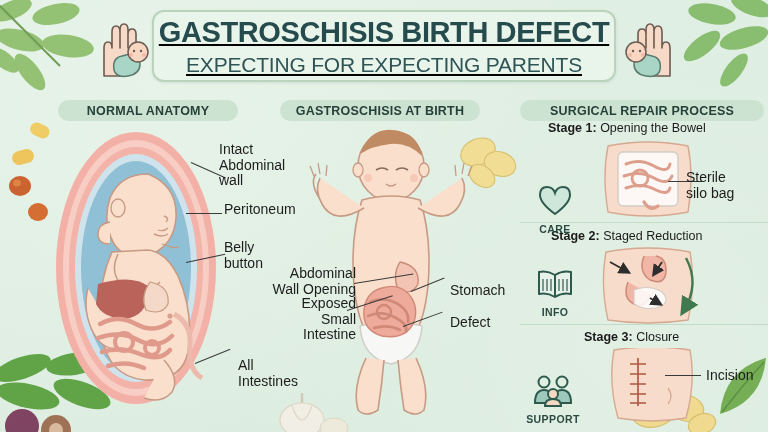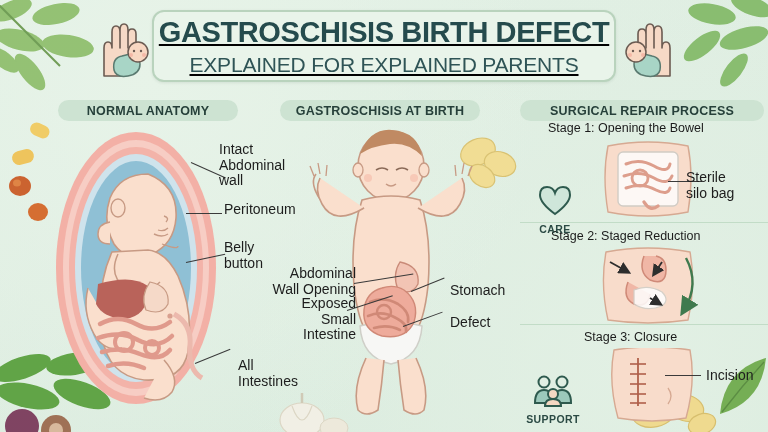--- a/index.html
+++ b/index.html
@@ -56,21 +56,21 @@
     position:absolute; font-size:14px; color:#1d1d1d; line-height:1.12;
     white-space:pre-line;
   }
   .lbl.r { text-align:right; }
   .lead { position:absolute; background:#3a3a3a; height:1px; transform-origin:left center; }
 
   
   .stage-title {
     position:absolute; font-size:12.5px; color:#1b1b1b; white-space:nowrap;
   }
-  .stage-title b { font-weight:normal;margin-top:34px; }
+  .stage-title b { font-weight:bold;margin-top:34px; }
 
   
   .icon-block { position:absolute; width:62px; text-align:center; }
   .icon-block .glyph { display:block; height:34px; }
   .icon-block .cap {
     font-size:10.5px; font-weight:bold; color:#2b4a44; letter-spacing:.4px;
     margin-top:2px;
   }
   .sep { position:absolute; background:#c2dcc7; height:1px; }
 </style>
@@ -158,21 +158,21 @@
       <circle cx="50" cy="34" r="10" fill="#f8d7c2" stroke="#6b5b52" stroke-width="1.5"></circle>
       <circle cx="46" cy="33" r="1.2" fill="#6b5b52"></circle>
       <circle cx="53" cy="33" r="1.2" fill="#6b5b52"></circle>
       <circle cx="43" cy="37" r="2" fill="#f3b0a0" opacity=".8"></circle>
       <circle cx="56" cy="37" r="2" fill="#f3b0a0" opacity=".8"></circle>
     </g>
   </svg>
 
   <div id="title-bar">
     <div id="title-main">GASTROSCHISIS BIRTH DEFECT</div>
-    <div id="title-sub">EXPLAINED FOR EXPLAINED PARENTS</div>
+    <div id="title-sub">EXPECTING FOR EXPECTING PARENTS</div>
   </div>
 
   <svg class="hand-baby" style="left:620px;" viewBox="0 0 66 62">
     <g transform="translate(66,0) scale(-1,1)">
       <path d="M16 58 L16 30 Q16 24 20 24 Q24 24 24 30 L24 14 Q24 8 28 8 Q32 8 32 14 L32 30
                L32 12 Q32 6 36 6 Q40 6 40 12 L40 30 L40 16 Q40 11 44 11 Q48 11 48 16 L48 40
                Q48 56 36 58 Z" fill="#f6d9c6" stroke="#6b5b52" stroke-width="1.6" stroke-linejoin="round"></path>
       <path d="M34 38 Q24 40 26 52 Q28 60 40 58 Q52 56 52 46 Q52 38 42 36 Z" fill="#a8d5c6" stroke="#5a7a70" stroke-width="1.5"></path>
       <circle cx="50" cy="34" r="10" fill="#f8d7c2" stroke="#6b5b52" stroke-width="1.5"></circle>
       <circle cx="46" cy="33" r="1.2" fill="#6b5b52"></circle>
@@ -369,20 +369,37 @@
 
   <div class="icon-block" style="left:524px;top:185px;">
     <span class="glyph">
       <svg width="34" height="32" viewBox="0 0 34 32">
         <path d="M17 29 Q2 18 2 10 Q2 2 9 2 Q15 2 17 8 Q19 2 25 2 Q32 2 32 10 Q32 18 17 29 Z" fill="#cfe6da" stroke="#2e5a4e" stroke-width="2"></path>
       </svg>
     </span>
     <span class="cap">CARE</span>
   </div>
 
+  <div class="icon-block" style="left:524px;top:268px;">
+    <span class="glyph">
+      <svg width="38" height="32" viewBox="0 0 38 32">
+        <path d="M19 7 Q11 2 3 4 L3 26 Q11 24 19 29 Q27 24 35 26 L35 4 Q27 2 19 7 Z" fill="#e6f1ea" stroke="#2e5a4e" stroke-width="2" stroke-linejoin="round"></path>
+        <path d="M19 7 L19 29" stroke="#2e5a4e" stroke-width="2"></path>
+        <g stroke="#2e5a4e" stroke-width="1.2">
+          <path d="M7 11 L7 23"></path>
+            <path d="M11 11 L11 23"></path>
+            <path d="M15 11 L15 23"></path>
+          <path d="M23 11 L23 23"></path>
+            <path d="M27 11 L27 23"></path>
+            <path d="M31 11 L31 23"></path>
+        </g>
+      </svg>
+    </span>
+    <span class="cap">INFO</span>
+  </div>
 
   <div class="icon-block" style="left:522px;top:375px;">
     <span class="glyph">
       <svg width="42" height="32" viewBox="0 0 42 32">
         <circle cx="12" cy="7" r="5.5" fill="none" stroke="#2e5a4e" stroke-width="2"></circle>
         <circle cx="30" cy="7" r="5.5" fill="none" stroke="#2e5a4e" stroke-width="2"></circle>
         <path d="M3 28 Q3 15 12 15 Q21 15 21 28 Z" fill="#9cc9bb" stroke="#2e5a4e" stroke-width="2"></path>
         <path d="M21 28 Q21 15 30 15 Q39 15 39 28 Z" fill="#9cc9bb" stroke="#2e5a4e" stroke-width="2"></path>
         <circle cx="21" cy="19" r="5" fill="#f4d8c2" stroke="#2e5a4e" stroke-width="2"></circle>
         <path d="M13 31 Q13 24 21 24 Q29 24 29 31 Z" fill="#f4d8c2" stroke="#2e5a4e" stroke-width="2"></path>

